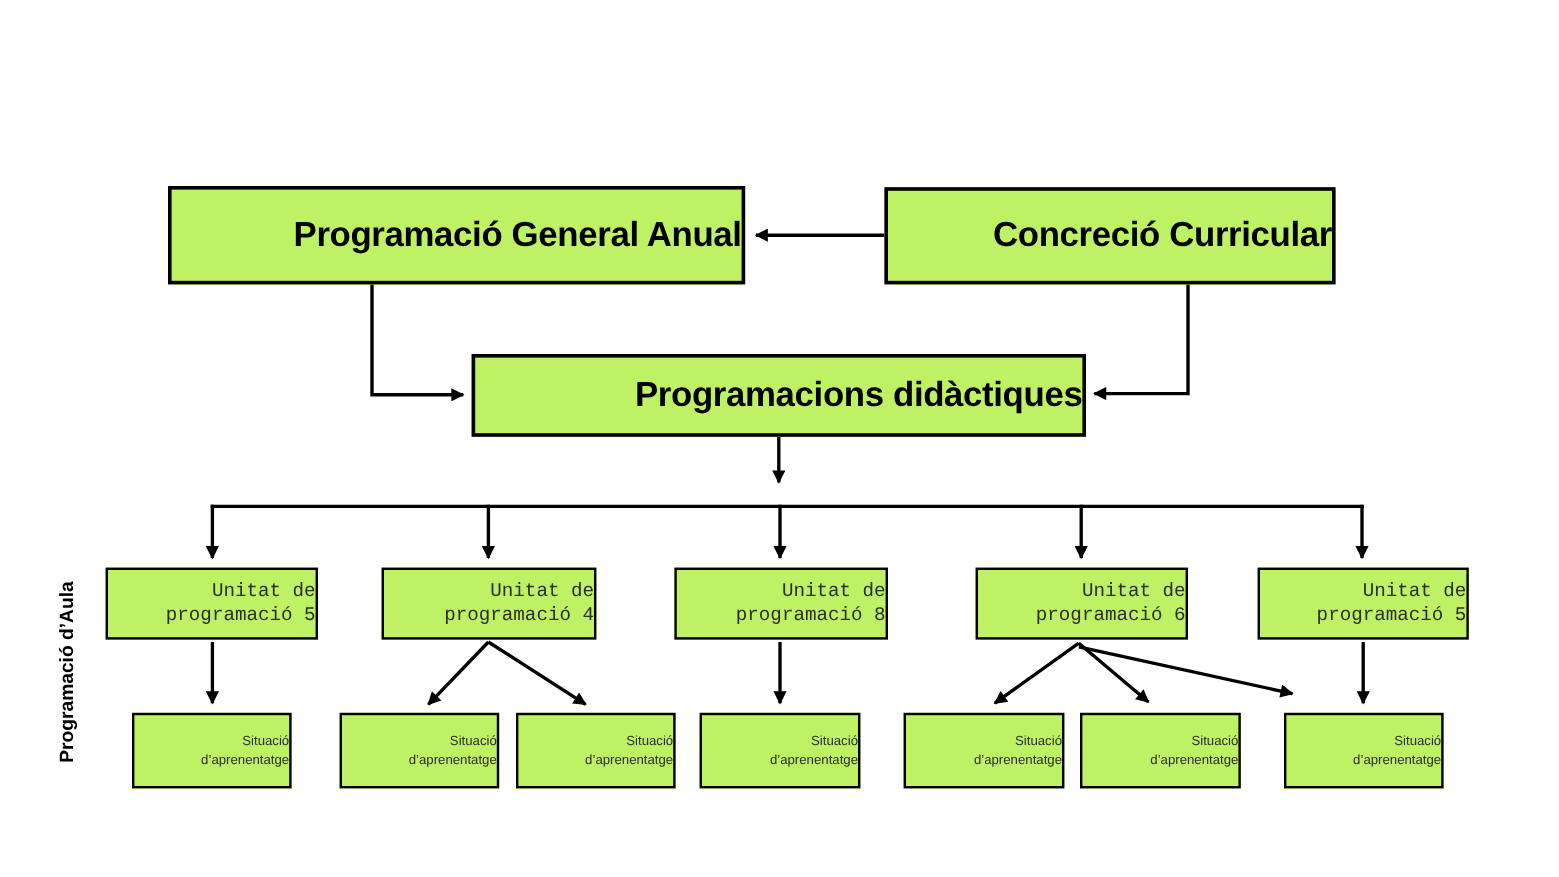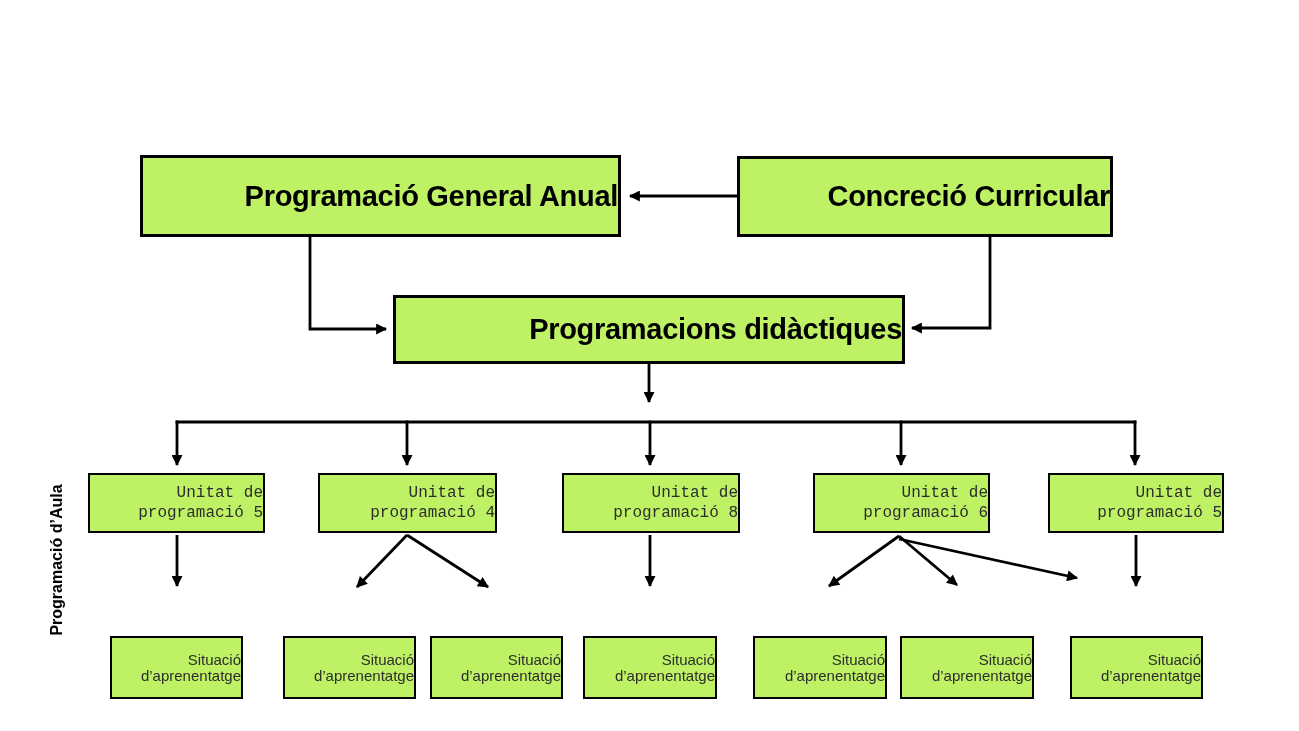--- a/index.html
+++ b/index.html
@@ -36,23 +36,22 @@
     letter-spacing: -0.3px;
   }
   .node-unit {
     border: 2.5px solid #000000;
     font-size: 16px;
     line-height: 20px;
     font-family: Liberation Mono, monospace;
   }
   .node-sit {
     border: 2px solid #000000;
-    font-size: 15px;
+    font-size: 11px;
     line-height: 16px;
-    margin-top: 42px;
   }
   
   .pga { left: 140px; top: 155px; width: 481px; height: 82px; }
   .cc  { left: 737px; top: 156px; width: 376px; height: 81px; }
   .pd  { left: 393px; top: 295px; width: 512px; height: 69px; }
   
   .u1 { left: 88px;   top: 473px; width: 177px; height: 60px; }
   .u2 { left: 318px;  top: 473px; width: 179px; height: 60px; }
   .u3 { left: 562px;  top: 473px; width: 178px; height: 60px; }
   .u4 { left: 813px;  top: 473px; width: 177px; height: 60px; }

